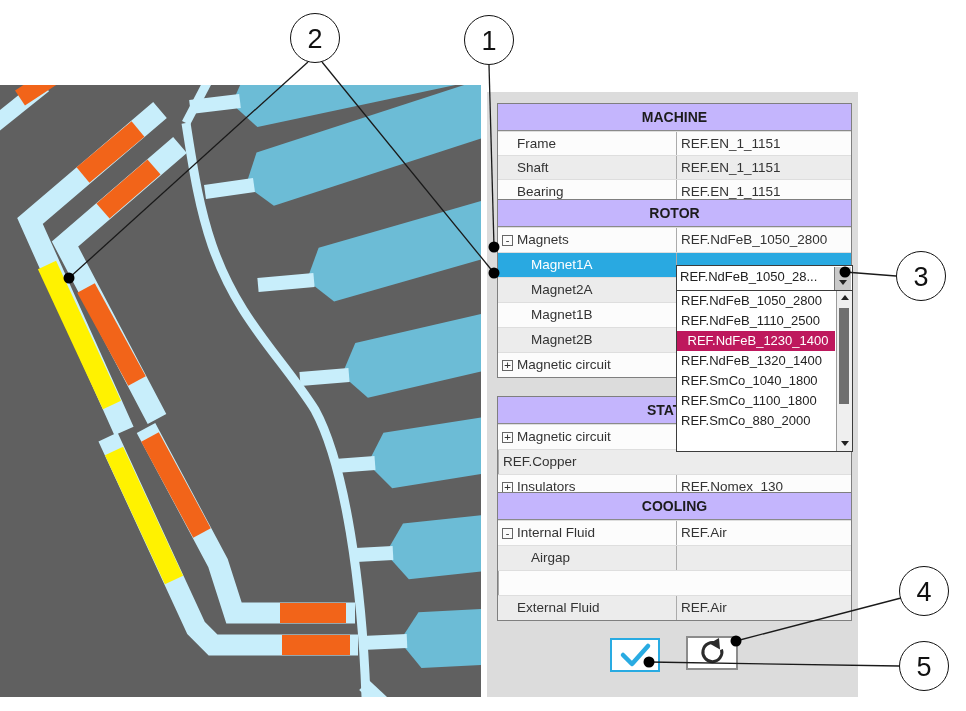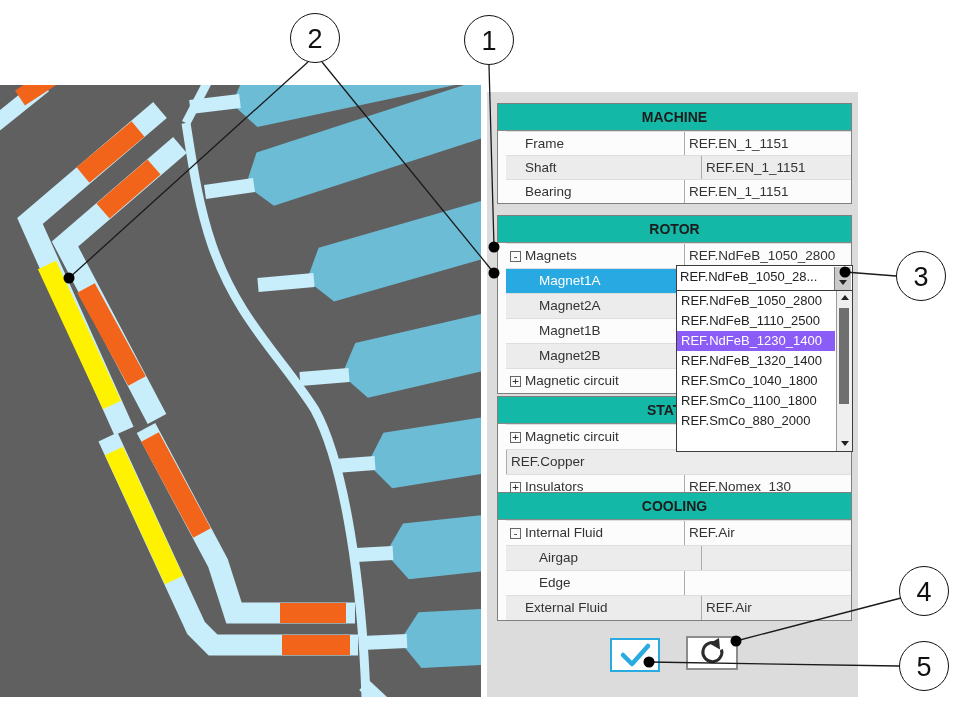--- a/index.html
+++ b/index.html
@@ -6,26 +6,26 @@
   #stage{position:relative;width:966px;height:711px;background:#ffffff;overflow:hidden;
          font-family:"Liberation Sans","DejaVu Sans",sans-serif;}
 
   
   #motor{position:absolute;left:0;top:85px;width:481px;height:612px;}
 
   
   #panel{position:absolute;left:487px;top:92px;width:371px;height:605px;background:#dcdcdc;}
 
   .mat-table{position:absolute;left:497px;width:355px;border:1px solid #7f7f7f;background:#fcfcfc;box-sizing:border-box;}
-  .mat-header{height:26px;line-height:26px;background:#14b8a6;border-bottom:1px solid #8a8a8a;
+  .mat-header{height:26px;line-height:26px;background:#c4b5fd;border-bottom:1px solid #8a8a8a;
               text-align:center;font-weight:bold;font-size:14px;color:#1c1c1c;}
   .mat-row{position:relative;height:23px;line-height:23px;font-size:13.5px;color:#333;
-           display:flex;border-top:1px solid #dedede;margin-left:8px;}
+           display:flex;border-top:1px solid #dedede;}
   .rh24 .mat-row{height:24px;line-height:24px;}
-  .mat-row.alt{background:#ececec;gap:17px;}
+  .mat-row.alt{background:#ececec;}
   .mat-row.sel{background:#29a9e1;color:#ffffff;}
   .cell-label{flex:0 0 178px;overflow:hidden;white-space:nowrap;display:flex;align-items:center;box-sizing:border-box;}
   .cell-value{flex:1;border-left:1px solid #ababab;padding-left:4px;overflow:hidden;white-space:nowrap;box-sizing:border-box;}
   .pad-base{padding-left:19px;}
   .pad-child{padding-left:33px;}
   .pad-icon{padding-left:4px;}
   .expander{display:inline-block;width:11px;height:11px;margin-right:4px;border:1px solid #666;
             background:#fbfbfb;color:#333;font-size:11px;line-height:9px;text-align:center;
             box-sizing:border-box;flex:0 0 11px;font-family:"DejaVu Sans Mono",monospace;}
 
@@ -36,21 +36,21 @@
   #combo-btn{position:absolute;right:1px;top:1px;bottom:1px;width:16px;background:#c9c9c9;
              border-left:1px solid #777;}
   .tri-down{position:absolute;left:50%;top:50%;margin-left:-4px;margin-top:-2px;width:0;height:0;
             border-left:4px solid transparent;border-right:4px solid transparent;border-top:5px solid #222;}
   .tri-up{width:0;height:0;border-left:4px solid transparent;border-right:4px solid transparent;
           border-bottom:5px solid #222;margin:4px auto 0;}
   #popup{position:absolute;left:676px;top:290px;width:177px;height:162px;background:#ffffff;
          border:1px solid #3c3c3c;box-sizing:border-box;z-index:25;}
   .popup-item{height:20px;line-height:20px;font-size:13px;color:#222;padding-left:4px;
               white-space:nowrap;overflow:hidden;width:158px;box-sizing:border-box;}
-  .popup-item.sel{background:#8b5cf6;color:#ffffff;}
+  .popup-item.sel{background:#be185d;color:#ffffff;text-align:center;}
   #popup-scroll{position:absolute;right:0;top:0;bottom:0;width:15px;background:#efefef;border-left:1px solid #9a9a9a;}
   #popup-thumb{position:absolute;left:2px;top:17px;width:10px;height:96px;background:#6f6f6f;}
   #scroll-up{position:absolute;top:0;left:0;right:0;height:14px;}
   #scroll-down{position:absolute;bottom:0;left:0;right:0;height:14px;}
   #scroll-down .tri-down{margin-top:-3px;}
 
   
   .foot-btn{position:absolute;background:#ffffff;box-sizing:border-box;}
   #btn-ok{left:610px;top:638px;width:50px;height:34px;border:2px solid #29abe2;}
   #btn-reset{left:686px;top:636px;width:52px;height:34px;border:2px solid #8c8c8c;}
@@ -145,21 +145,21 @@
     <div class="mat-row alt">
       <div class="cell-label pad-base">Shaft</div>
       <div class="cell-value">REF.EN_1_1151</div>
     </div>
     <div class="mat-row">
       <div class="cell-label pad-base">Bearing</div>
       <div class="cell-value">REF.EN_1_1151</div>
     </div>
   </div>
 
-  <div class="mat-table rh24" style="top:215px;">
+  <div class="mat-table rh24" style="top:199px;">
     <div class="mat-header">ROTOR</div>
     <div class="mat-row">
       <div class="cell-label pad-icon">
         <span class="expander">-</span>
         <span>Magnets</span>
       </div>
       <div class="cell-value">REF.NdFeB_1050_2800</div>
     </div>
     <div class="mat-row sel">
       <div class="cell-label pad-child">Magnet1A</div>
@@ -214,21 +214,20 @@
         <span class="expander">-</span>
         <span>Internal Fluid</span>
       </div>
       <div class="cell-value">REF.Air</div>
     </div>
     <div class="mat-row alt">
       <div class="cell-label pad-child">Airgap</div>
       <div class="cell-value"></div>
     </div>
     <div class="mat-row">
-      <div class="cell-label pad-child">Edge</div>
       <div class="cell-value"></div>
     </div>
     <div class="mat-row alt">
       <div class="cell-label pad-base">External Fluid</div>
       <div class="cell-value">REF.Air</div>
     </div>
   </div>
 
   <div id="combo">
     <span>REF.NdFeB_1050_28...</span>

